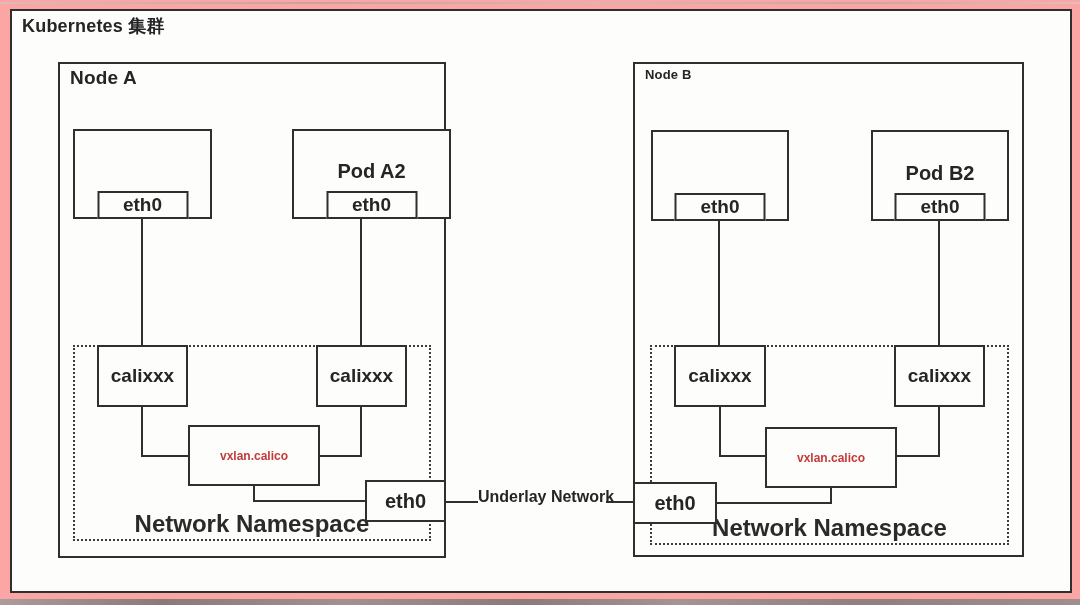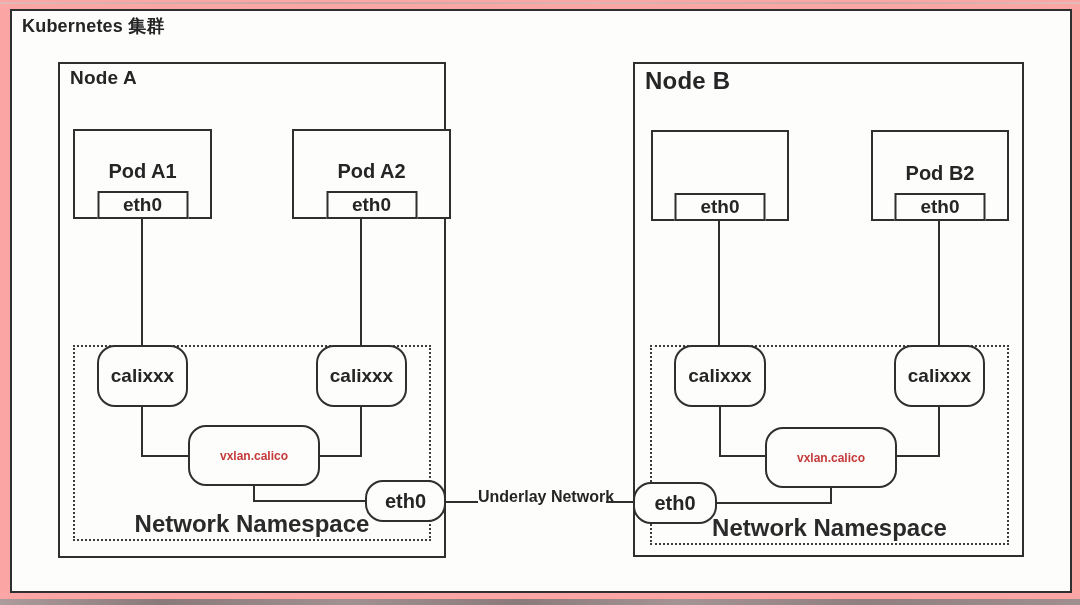--- a/index.html
+++ b/index.html
@@ -5,21 +5,21 @@
   html,body{margin:0;padding:0;background:#ffffff;}
   .stage{
     position:relative;width:1080px;height:605px;overflow:hidden;
     background:#fca5a5;
     font-family:"Liberation Sans", sans-serif;
     color:#252525;
   }
   .box{position:absolute;border:2px solid #2f2f2f;background:#fdfdfc;box-sizing:border-box;}
   .dotted{position:absolute;border:2px dotted #3c3c3c;background:transparent;box-sizing:border-box;z-index:1;}
   .line{position:absolute;background:#2f2f2f;z-index:2;}
-  .cell{display:flex;align-items:center;justify-content:center;border-radius:18px;}
+  .cell{display:flex;align-items:center;justify-content:center;}
   .z3{z-index:3;}
   .z4{z-index:4;}
   .corner-label{position:absolute;top:3px;left:10px;font-size:18px;font-weight:600;letter-spacing:.2px;white-space:nowrap;}
   .pod-label{position:absolute;left:0;right:0;bottom:34px;text-align:center;font-size:20px;font-weight:600;}
   .pod-eth{position:absolute;left:50%;transform:translateX(-50%);bottom:-2px;width:91px;height:28px;
     border:2px solid #2f2f2f;background:#fdfdfc;box-sizing:border-box;
     display:flex;align-items:center;justify-content:center;font-size:19px;font-weight:600;}
   .ns-label{position:absolute;left:0;right:0;bottom:1px;text-align:center;font-size:24px;font-weight:600;color:#2a2a2a;}
   .small-box-text{font-size:19px;font-weight:600;}
   .vxlan-text{font-size:12px;font-weight:600;color:#c43a3a;}
@@ -39,21 +39,21 @@
   <div class="artifact-top"></div>
 
   <div class="box" style="left:10px;top:9px;width:1062px;height:584px;">
     <span class="corner-label">Kubernetes 集群</span>
   </div>
 
   <div class="box" style="left:58px;top:62px;width:388px;height:496px;">
     <span class="corner-label" style="font-size:19px;">Node A</span>
   </div>
   <div class="box" style="left:633px;top:62px;width:391px;height:495px;">
-    <span class="corner-label" style="font-size:24px;">Node B</span>
+    <span class="corner-label" style="font-size:13px;">Node B</span>
   </div>
 
   <div class="dotted" style="left:73px;top:345px;width:358px;height:196px;">
     <span class="ns-label">Network Namespace</span>
   </div>
   <div class="dotted" style="left:650px;top:345px;width:359px;height:200px;">
     <span class="ns-label">Network Namespace</span>
   </div>
 
   <div class="line" style="left:141px;top:218px;width:2px;height:129px;"></div>
@@ -72,21 +72,20 @@
   <div class="line" style="left:938px;top:407px;width:2px;height:50px;"></div>
   <div class="line" style="left:897px;top:455px;width:43px;height:2px;"></div>
   <div class="line" style="left:830px;top:488px;width:2px;height:16px;"></div>
   <div class="line" style="left:717px;top:502px;width:115px;height:2px;"></div>
 
   <div class="line" style="left:446px;top:501px;width:32px;height:2px;"></div>
   <div class="line" style="left:606px;top:501px;width:27px;height:2px;"></div>
   <div class="underlay-label">Underlay Network</div>
 
   <div class="box z3" style="left:73px;top:129px;width:139px;height:90px;">
-    <span class="pod-label">Pod A1</span>
     <span class="pod-eth">eth0</span>
   </div>
   <div class="box z3" style="left:292px;top:129px;width:159px;height:90px;">
     <span class="pod-label">Pod A2</span>
     <span class="pod-eth">eth0</span>
   </div>
 
   <div class="box z3" style="left:651px;top:130px;width:138px;height:91px;">
     <span class="pod-eth">eth0</span>
   </div>

